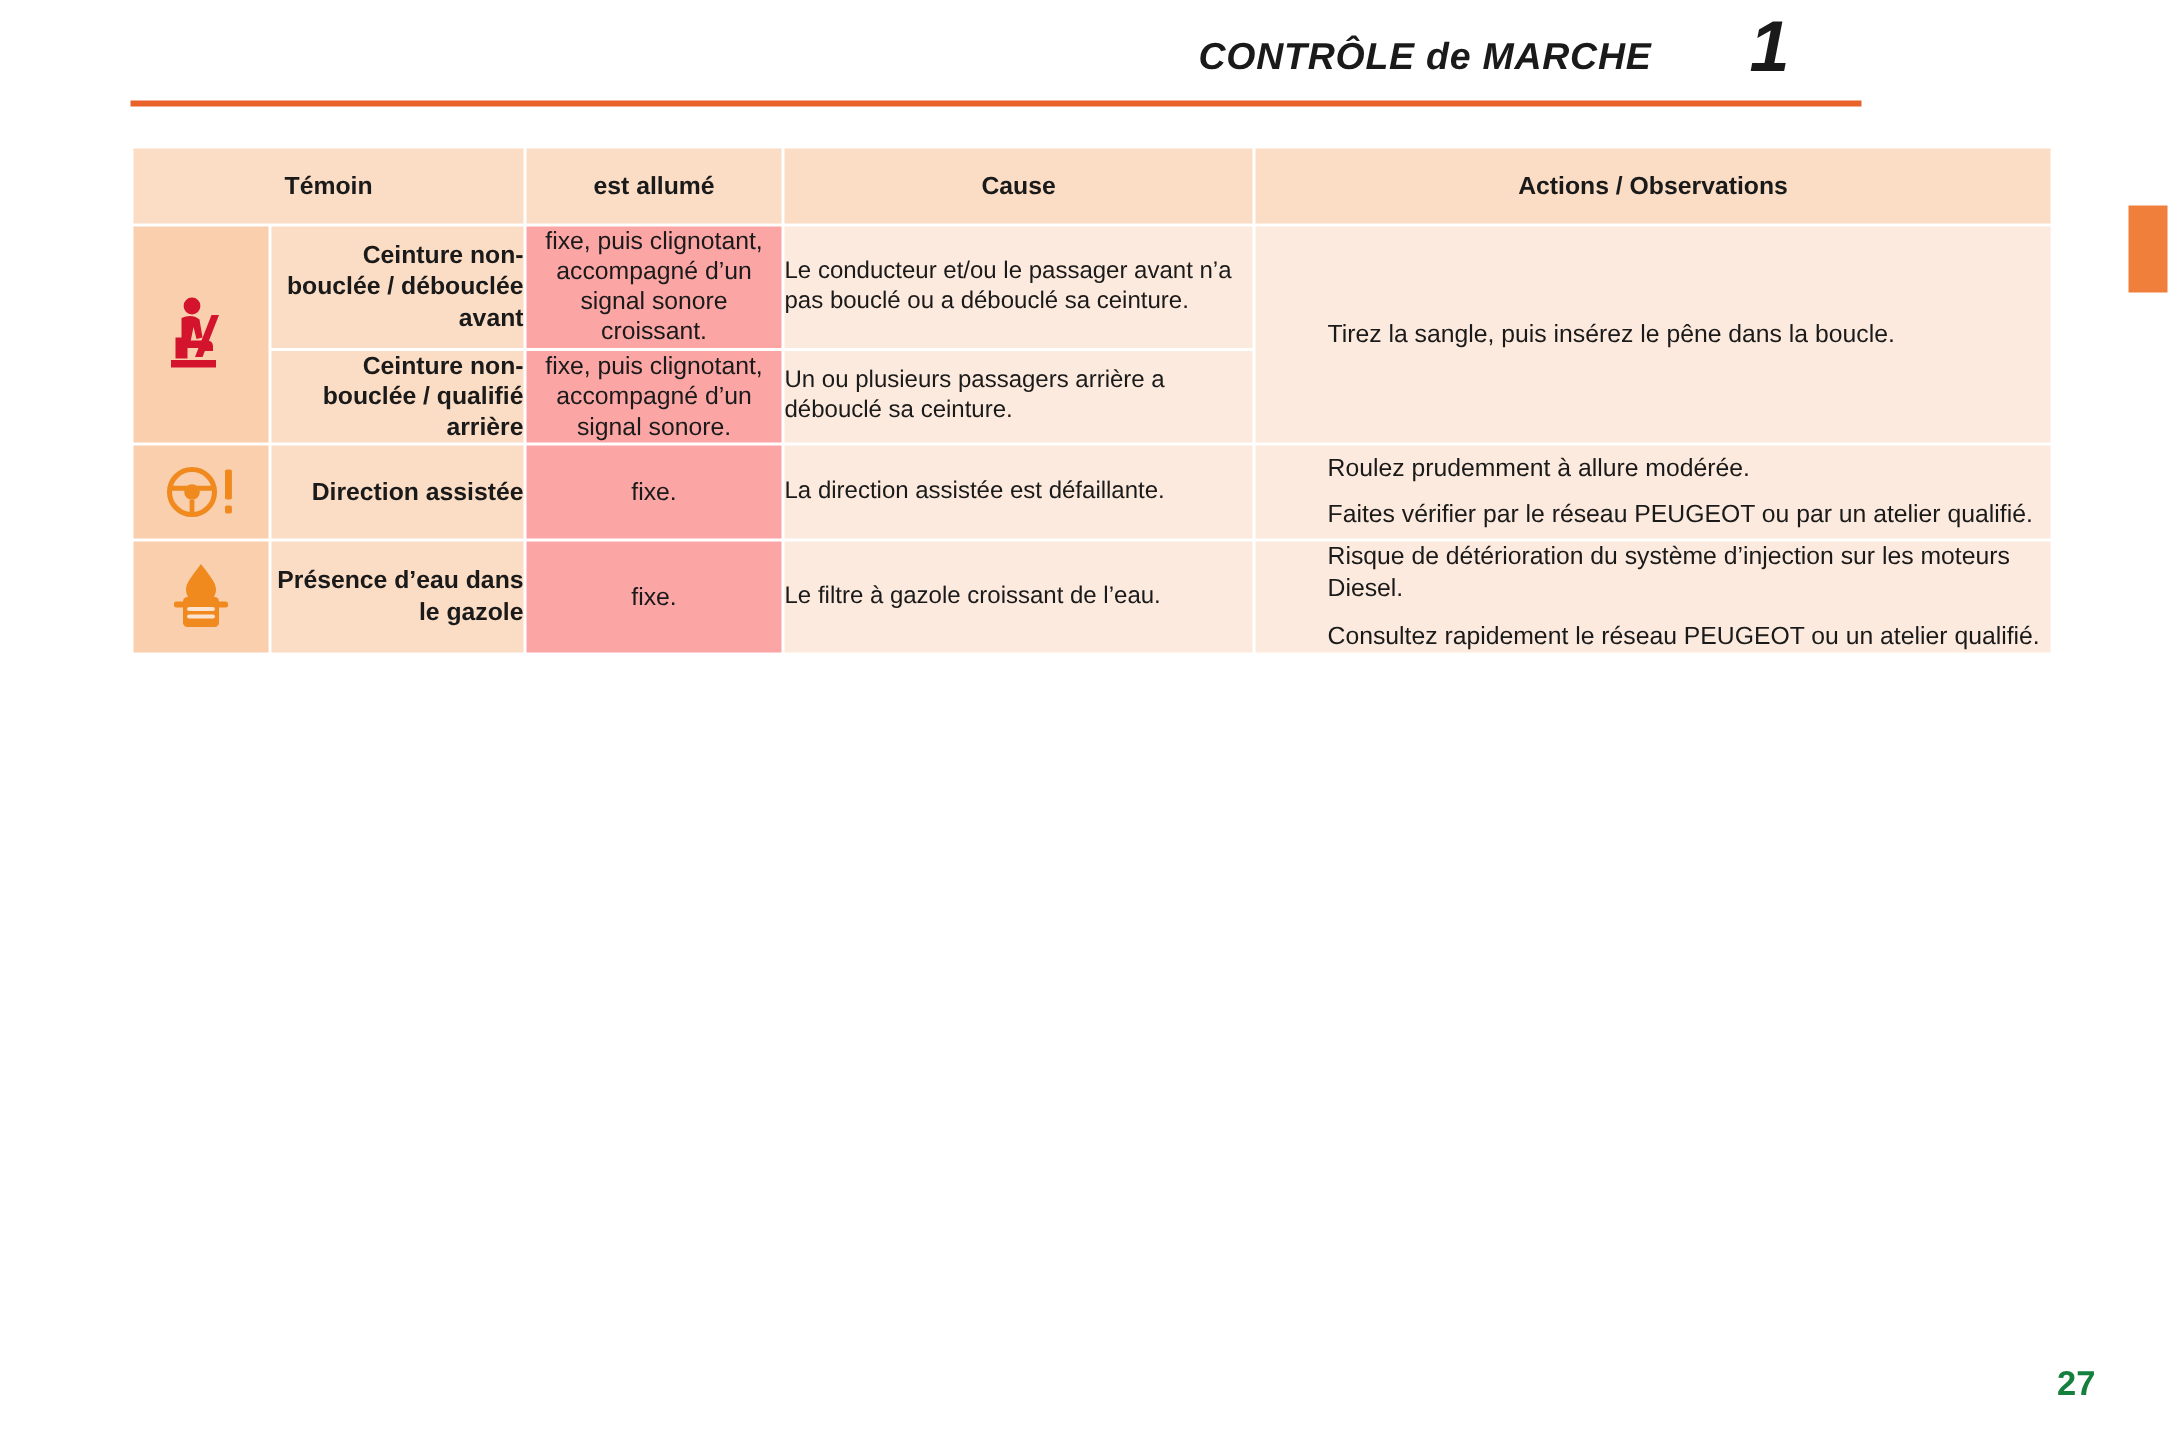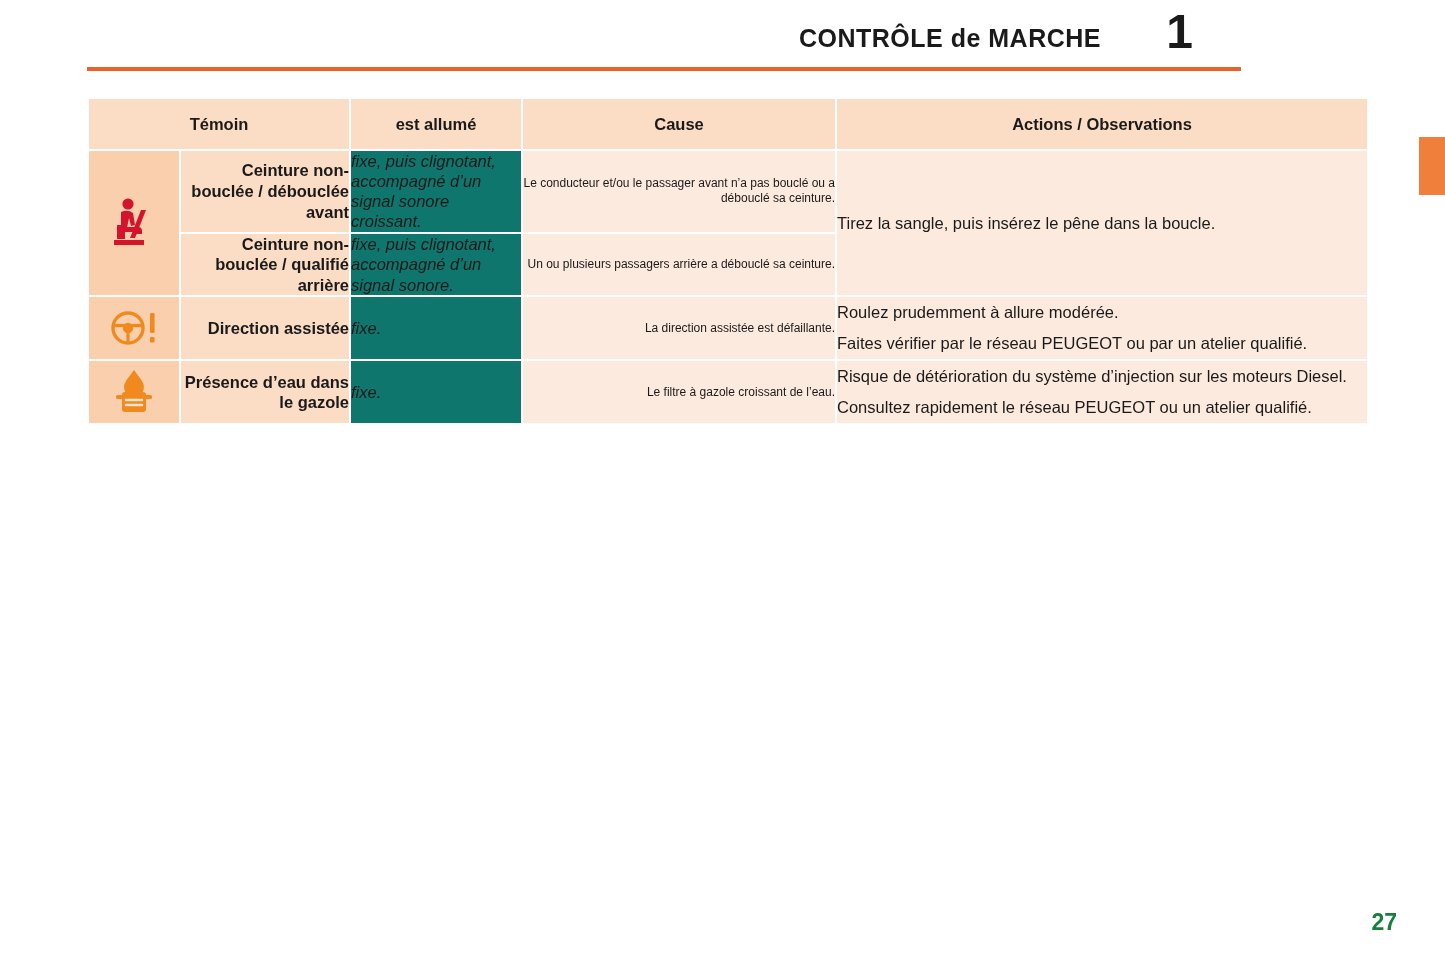--- a/index.html
+++ b/index.html
@@ -16,20 +16,21 @@
     overflow: hidden;
   }
 
   
   .page-header {
     position: absolute;
     top: 0;
     left: 0;
     width: 1241px;
     height: 72px;
+    font-style: italic;
   }
   .header-title {
     position: absolute;
     right: 140px;
     top: 24px;
     font-size: 25px;
     font-weight: bold;
     letter-spacing: 0.5px;
     color: #1a1a1a;
     white-space: nowrap;
@@ -96,43 +97,43 @@
   }
   .cell-label {
     background: #fbdcc4;
     text-align: right;
     font-size: 16.5px;
     font-weight: bold;
     line-height: 1.25;
     padding: 8px 10px;
   }
   .cell-state {
-    background: #0f766e;
-    text-align: left;
+    background: #fca5a5;
+    text-align: center;
     font-size: 16.5px;
     line-height: 1.22;
     padding: 8px 8px;
-    font-style: italic;
   }
   .cell-cause {
     background: #fdeade;
-    text-align: right;
-    font-size: 12px;
+    text-align: left;
+    font-size: 16px;
     line-height: 1.28;
     padding: 10px 12px;
   }
   .cell-action {
     background: #fdeade;
     text-align: left;
     font-size: 16.5px;
     line-height: 1.28;
     padding: 10px 12px;
   }
   .cell-action p {
     margin: 0 0 10px 0;
+    padding-left: 48px;
   }
   .cell-action p:last-child {
     margin-bottom: 0;
   }
 
   
   col.c-icon   { width: 90px; }
   col.c-label  { width: 168px; }
   col.c-state  { width: 170px; }
   col.c-cause  { width: 312px; }

